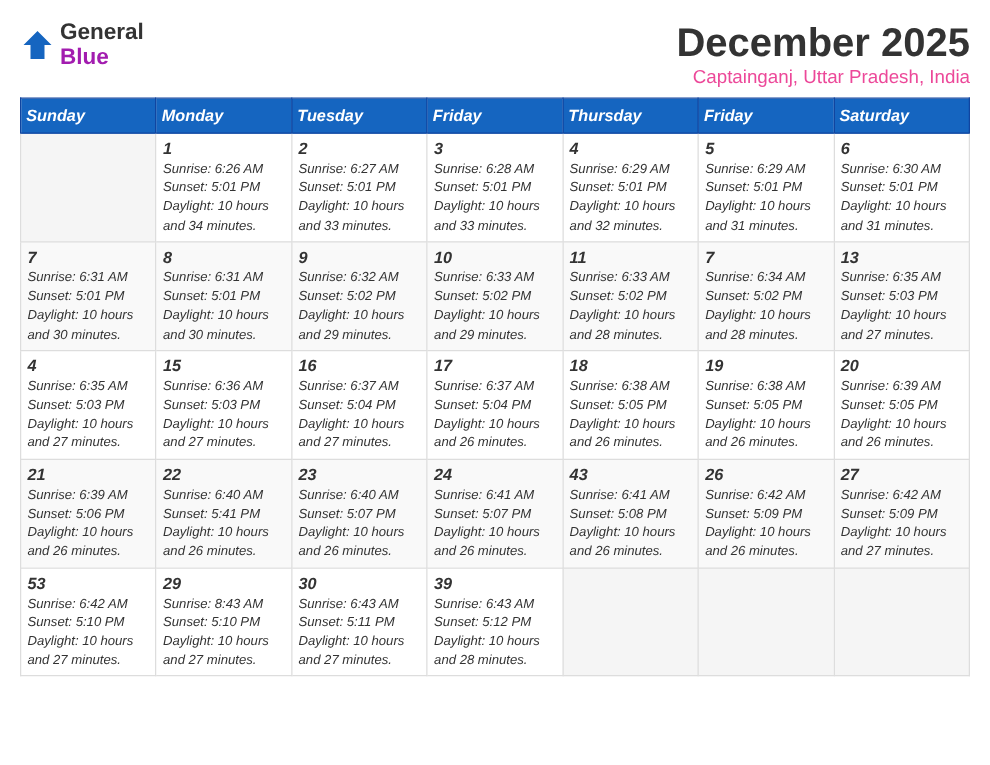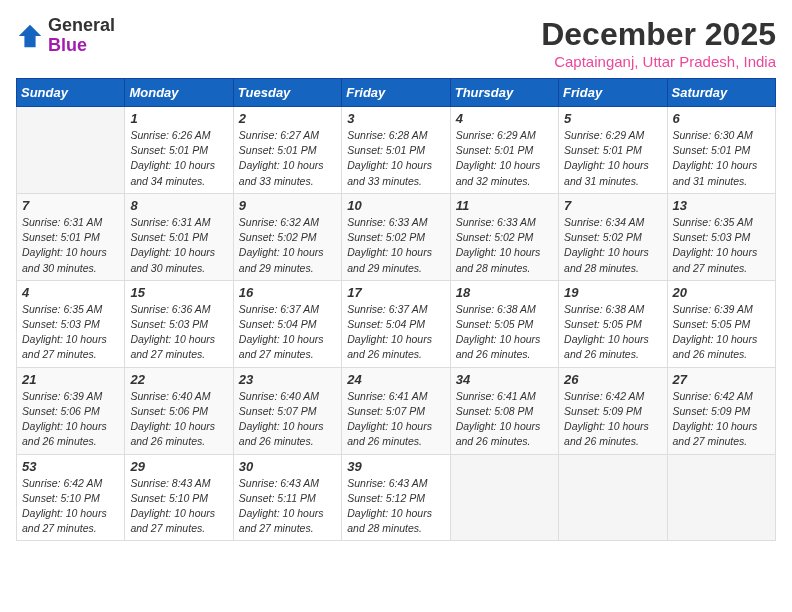--- a/index.html
+++ b/index.html
@@ -271,40 +271,40 @@
         <td>
           <span class="day-num">21</span>
           <div class="day-info">Sunrise: 6:39 AM
 Sunset: 5:06 PM
 Daylight: 10 hours
 and 26 minutes.</div>
         </td>
         <td>
           <span class="day-num">22</span>
           <div class="day-info">Sunrise: 6:40 AM
-Sunset: 5:06 PM
+Sunset: 5:41 PM
 Daylight: 10 hours
 and 26 minutes.</div>
         </td>
         <td>
           <span class="day-num">23</span>
           <div class="day-info">Sunrise: 6:40 AM
 Sunset: 5:07 PM
 Daylight: 10 hours
 and 26 minutes.</div>
         </td>
         <td>
           <span class="day-num">24</span>
           <div class="day-info">Sunrise: 6:41 AM
 Sunset: 5:07 PM
 Daylight: 10 hours
 and 26 minutes.</div>
         </td>
         <td>
-          <span class="day-num">34</span>
+          <span class="day-num">43</span>
           <div class="day-info">Sunrise: 6:41 AM
 Sunset: 5:08 PM
 Daylight: 10 hours
 and 26 minutes.</div>
         </td>
         <td>
           <span class="day-num">26</span>
           <div class="day-info">Sunrise: 6:42 AM
 Sunset: 5:09 PM
 Daylight: 10 hours

